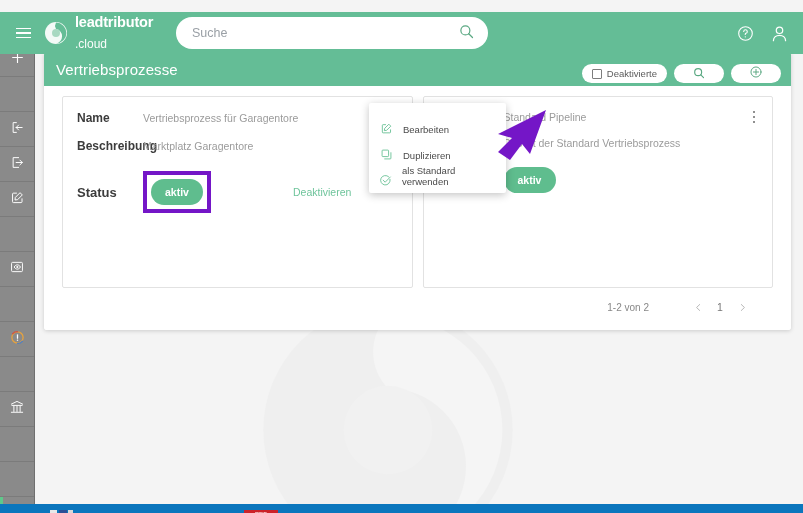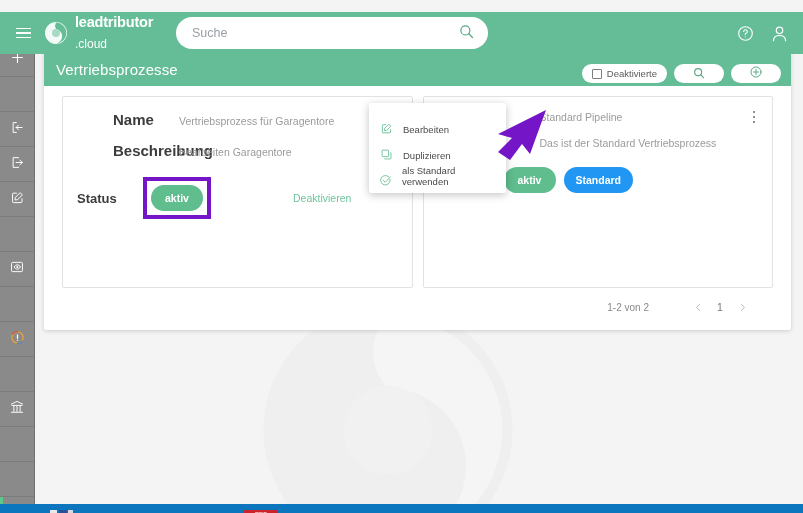--- a/index.html
+++ b/index.html
@@ -207,24 +207,23 @@
     box-sizing: border-box;
   }
   .kv {
     display: flex;
     align-items: baseline;
     margin-bottom: 14px;
   }
   .kv .k {
     width: 66px;
     flex: 0 0 66px;
-    font-size: 15px;
+    font-size: 12px;
     font-weight: bold;
     color: #3c3c3c;
-    margin-left: 36px;
   }
   .kv .v {
     font-size: 10.5px;
     color: #9b9b9b;
   }
   .status-row {
     display: flex;
     align-items: center;
     margin-top: 18px;
     position: relative;
@@ -560,21 +559,21 @@
     <div class="panel-body">
       <div class="cards">
 
         <div class="card">
           <div class="kv">
             <span class="k">Name</span>
             <span class="v">Vertriebsprozess für Garagentore</span>
           </div>
           <div class="kv">
             <span class="k">Beschreibung</span>
-            <span class="v">Bearbeiten Garagentore</span>
+            <span class="v">Marktplatz Garagentore</span>
           </div>
           <div class="status-row">
             <span class="k">Status</span>
             <span class="badge-wrap-highlight">
               <span class="badge green">aktiv</span>
             </span>
             <span class="deact-link">Deaktivieren</span>
           </div>
         </div>
 
@@ -584,21 +583,20 @@
             <span class="v">Standard Pipeline</span>
           </div>
           <div class="kv">
             <span class="k"></span>
             <span class="v">Das ist der Standard Vertriebsprozess</span>
           </div>
           <div class="status-row">
             <span class="k"></span>
             <span class="card-badges">
               <span class="badge green">aktiv</span>
-              <span class="badge blue">Standard</span>
             </span>
           </div>
           <div class="kebab">
             <i></i>
               <i></i>
               <i></i>
           </div>
         </div>
 
       </div>

